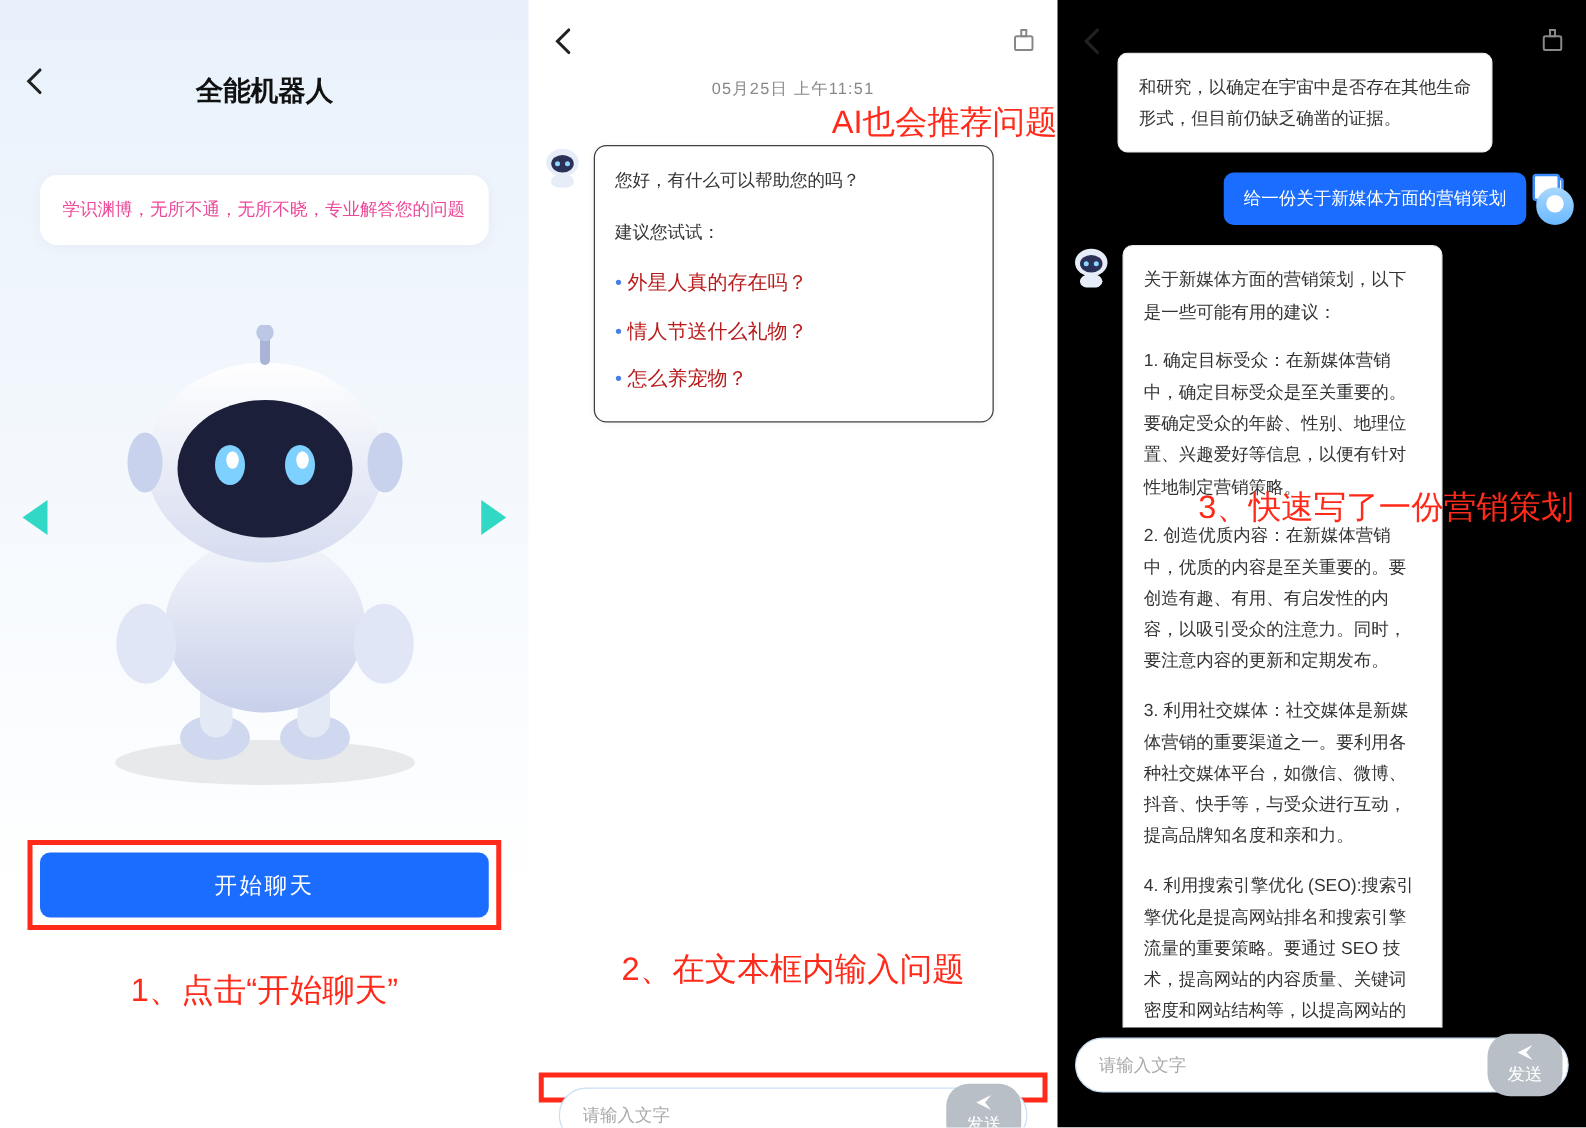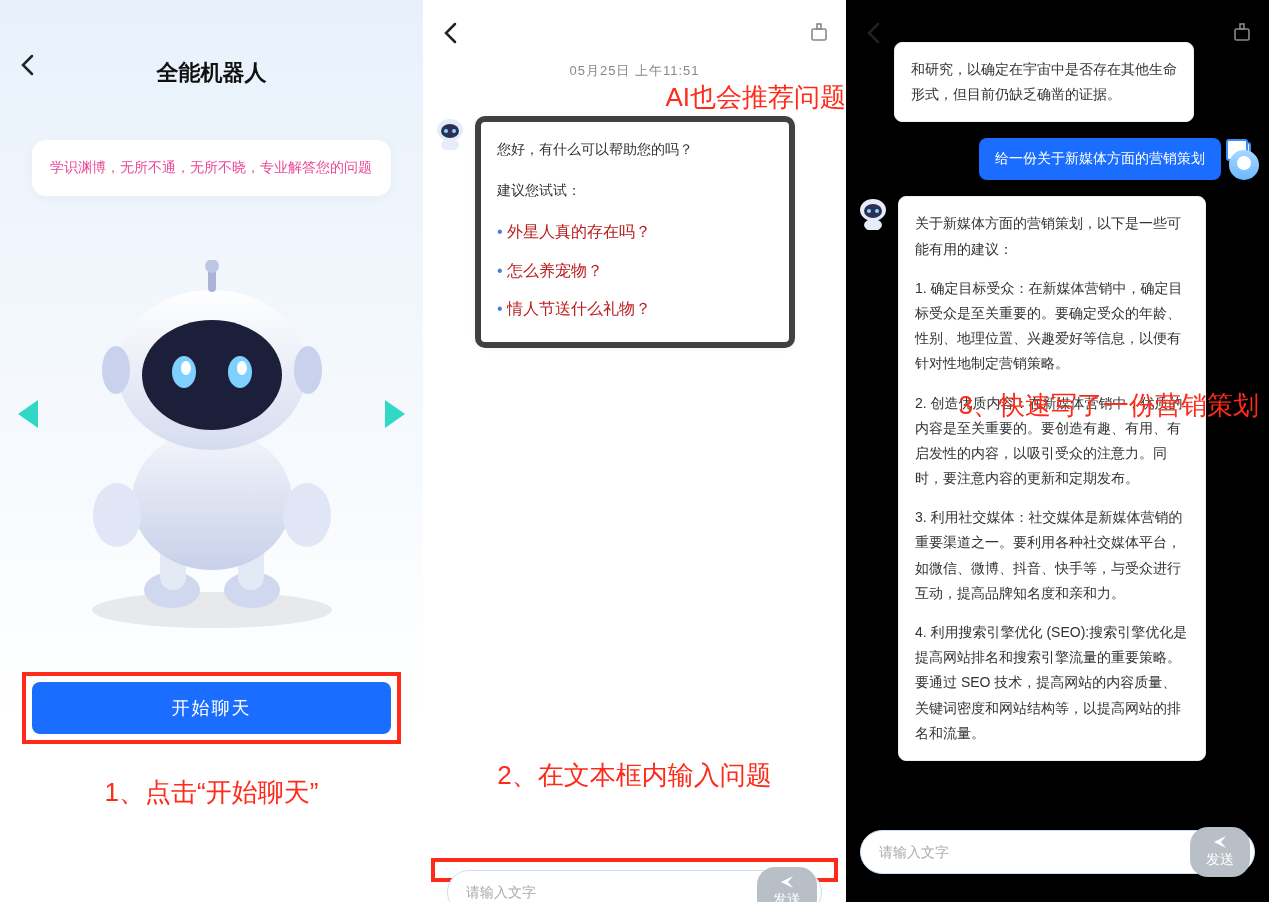--- a/index.html
+++ b/index.html
@@ -131,21 +131,21 @@
     display:flex;
     align-items:flex-start;
     gap:8px;
   }
   .bot-avatar-sm {
     width:34px;height:34px;
     flex-shrink:0;
   }
   .p2-bubble {
     background:#fff;
-    border:6px solid #404040;
+    border:1px solid #404040;
     border-radius:10px;
     padding:14px 16px;
     width:320px;
     font-size:14px;
     color:#333;
     line-height:1.9;
     box-shadow:0 1px 6px rgba(0,0,0,0.05);
   }
   .p2-bubble .greet { margin-bottom:14px; }
   .p2-bubble .trylabel { margin-bottom:10px; }
@@ -220,21 +220,21 @@
   .p3-airow {
     display:flex;
     gap:8px;
     margin-bottom:16px;
   }
   .p3-aibubble {
     background:#fff;
     border:1px solid #eee;
     border-radius:8px;
     padding:14px 16px;
-    width:308px;
+    width:256px;
     font-size:14px;
     line-height:1.8;
     color:#333;
     box-shadow:0 1px 4px rgba(0,0,0,0.04);
   }
   .p3-aibubble.first {
     margin-left:38px;
     width:300px;
   }
   .p3-userrow {
@@ -384,22 +384,22 @@
           <ellipse cx="17" cy="15" rx="9" ry="7" fill="#2b3156"></ellipse>
           <circle cx="13" cy="15" r="2" fill="#8cd6ff"></circle>
           <circle cx="21" cy="15" r="2" fill="#8cd6ff"></circle>
           <ellipse cx="17" cy="29" rx="9" ry="6" fill="#e6ecf8"></ellipse>
         </svg>
     </div>
     <div class="p2-bubble">
       <div class="greet">您好，有什么可以帮助您的吗？</div>
       <div class="trylabel">建议您试试：</div>
       <div class="sugg">外星人真的存在吗？</div>
+      <div class="sugg">情人节送什么礼物？</div>
       <div class="sugg">怎么养宠物？</div>
-      <div class="sugg">情人节送什么礼物？</div>
     </div>
   </div>
 
   <div class="p2-anno">2、在文本框内输入问题</div>
 
   <div class="p2-inputwrap">
     <div class="inputbar">
       <input type="text" placeholder="请输入文字" style="">
       <div class="sendbtn">
         <svg width="14" height="14" viewBox="0 0 14 14">

